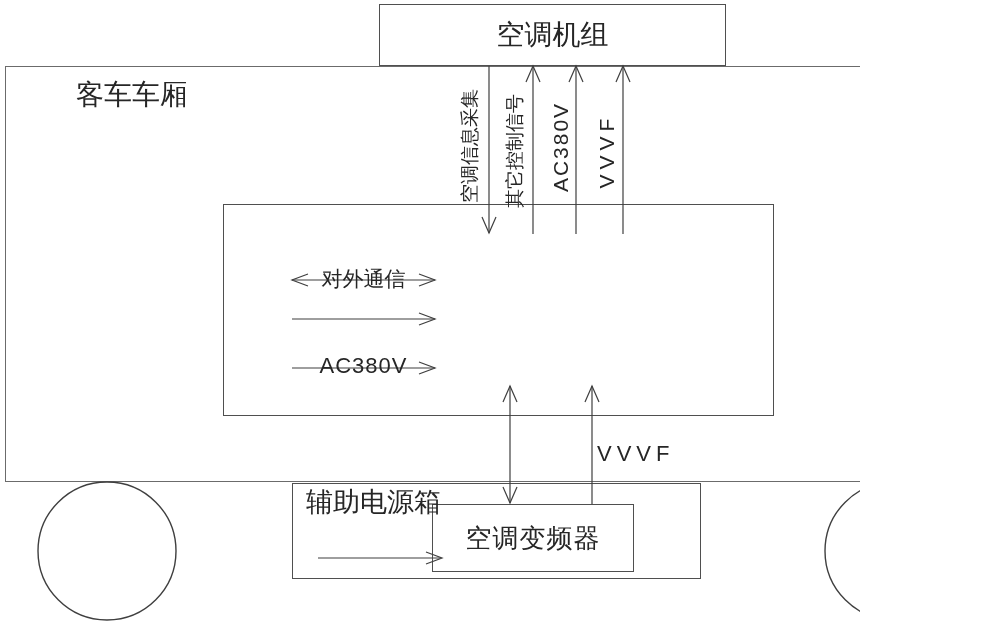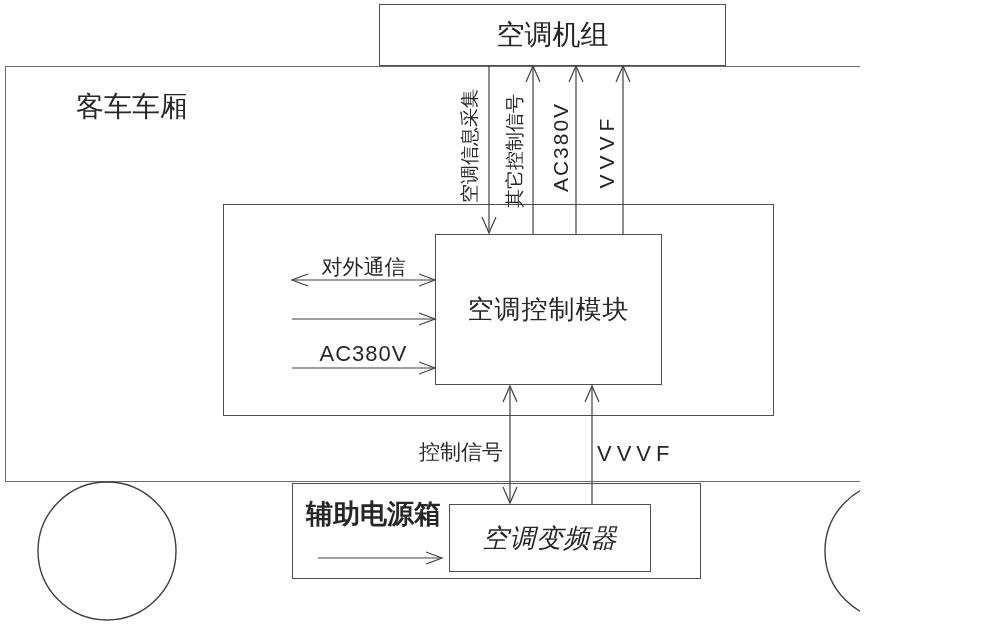--- a/index.html
+++ b/index.html
@@ -3,23 +3,23 @@
 <meta charset="utf-8">
 <style>
   html,body { margin:0; padding:0; background:#ffffff; }
   .stage {
     position:relative; width:860px; height:625px; background:#ffffff;
     font-family:"Liberation Sans", sans-serif; color:#262626; overflow:hidden;
   }
   .box { position:absolute; border:1px solid #4f4f4f; box-sizing:border-box; background:transparent; }
   .box.center { display:flex; align-items:center; justify-content:center; }
   .outer { border-color:#6b6b6b; }
-  .title { position:absolute; white-space:nowrap; line-height:1.1;margin-top:12px; }
+  .title { position:absolute; white-space:nowrap; line-height:1.1; }
   .lbl { position:absolute; white-space:nowrap; }
-  .ctr { text-align:center; }
+  .ctr { text-align:center;margin-top:12px; }
   .rgt { text-align:right; }
   .rot { transform:rotate(-90deg); text-align:center; }
   svg.overlay { position:absolute; left:0; top:0; }
   .fs28 { font-size:28px; }
   .fs26 { font-size:26px; letter-spacing:1px; }
   .fs21 { font-size:21px; }
   .fs19 { font-size:19px; }
   .fs22 { font-size:22px; }
   .ls2 { letter-spacing:2px; }
   .ls5 { letter-spacing:5px; }
@@ -30,27 +30,24 @@
 <div class="stage">
 
   <div class="box center" style="left:379px; top:4px; width:347px; height:62px;">
     <span class="fs28">空调机组</span>
   </div>
 
   <div class="box outer" style="left:5px; top:66px; width:991px; height:416px;"></div>
 
   <div class="box" style="left:223px; top:204px; width:551px; height:212px;"></div>
 
-  <div class="box center" style="left:435px; top:234px; width:227px; height:151px;">
-    <span class="fs26">空调控制模块</span>
-  </div>
 
   <div class="box" style="left:292px; top:483px; width:409px; height:96px;"></div>
 
-  <div class="box center" style="left:449px; top:504px; width:202px; height:68px;font-style:italic;">
+  <div class="box center" style="left:432px; top:504px; width:202px; height:68px;">
     <span class="fs26">空调变频器</span>
   </div>
 
   <svg class="overlay" width="1000" height="625" viewBox="0 0 1000 625">
     <g stroke="#3f3f3f" stroke-width="1.2" fill="none">
 
       <line x1="489" y1="66" x2="489" y2="233"></line>
       <path d="M482,217 L489,233 L496,217"></path>
       <line x1="533" y1="66" x2="533" y2="234"></line>
       <path d="M526,82 L533,66 L540,82"></path>
@@ -75,26 +72,25 @@
 
       <line x1="318" y1="558" x2="441" y2="558"></line>
       <path d="M426,552 L442,558 L426,564"></path>
 
       <circle cx="107" cy="551" r="69" stroke-width="1.4"></circle>
       <circle cx="894" cy="551" r="69" stroke-width="1.4"></circle>
     </g>
   </svg>
 
   <span class="title fs28" style="left:76px; top:80px;">客车车厢</span>
-  <span class="title fs28" style="left:306px; top:488px; font-size:27px;font-weight:bold;">辅助电源箱</span>
+  <span class="title fs28" style="left:306px; top:488px; font-size:27px;">辅助电源箱</span>
 
   <span class="lbl rot fs19" style="left:408px; top:133px; width:124px; height:26px; line-height:26px;">空调信息采集</span>
   <span class="lbl rot fs19" style="left:453px; top:138px; width:124px; height:26px; line-height:26px;">其它控制信号</span>
   <span class="lbl rot fs21 ls2" style="left:511px; top:134px; width:100px; height:26px; line-height:26px; font-size:21px;">AC380V</span>
   <span class="lbl rot fs21 ls5" style="left:557px; top:138px; width:100px; height:26px; line-height:26px; font-size:21px;">VVVF</span>
 
   <span class="lbl ctr fs21" style="left:292px; top:253px; width:143px;">对外通信</span>
   <span class="lbl ctr fs22" style="left:292px; top:341px; width:143px; letter-spacing:1px;">AC380V</span>
 
-  <span class="lbl rgt fs21" style="left:353px; top:438px; width:150px;">控制信号</span>
   <span class="lbl fs22 ls5" style="left:597px; top:441px;">VVVF</span>
 
 </div>
 
 </body></html>

